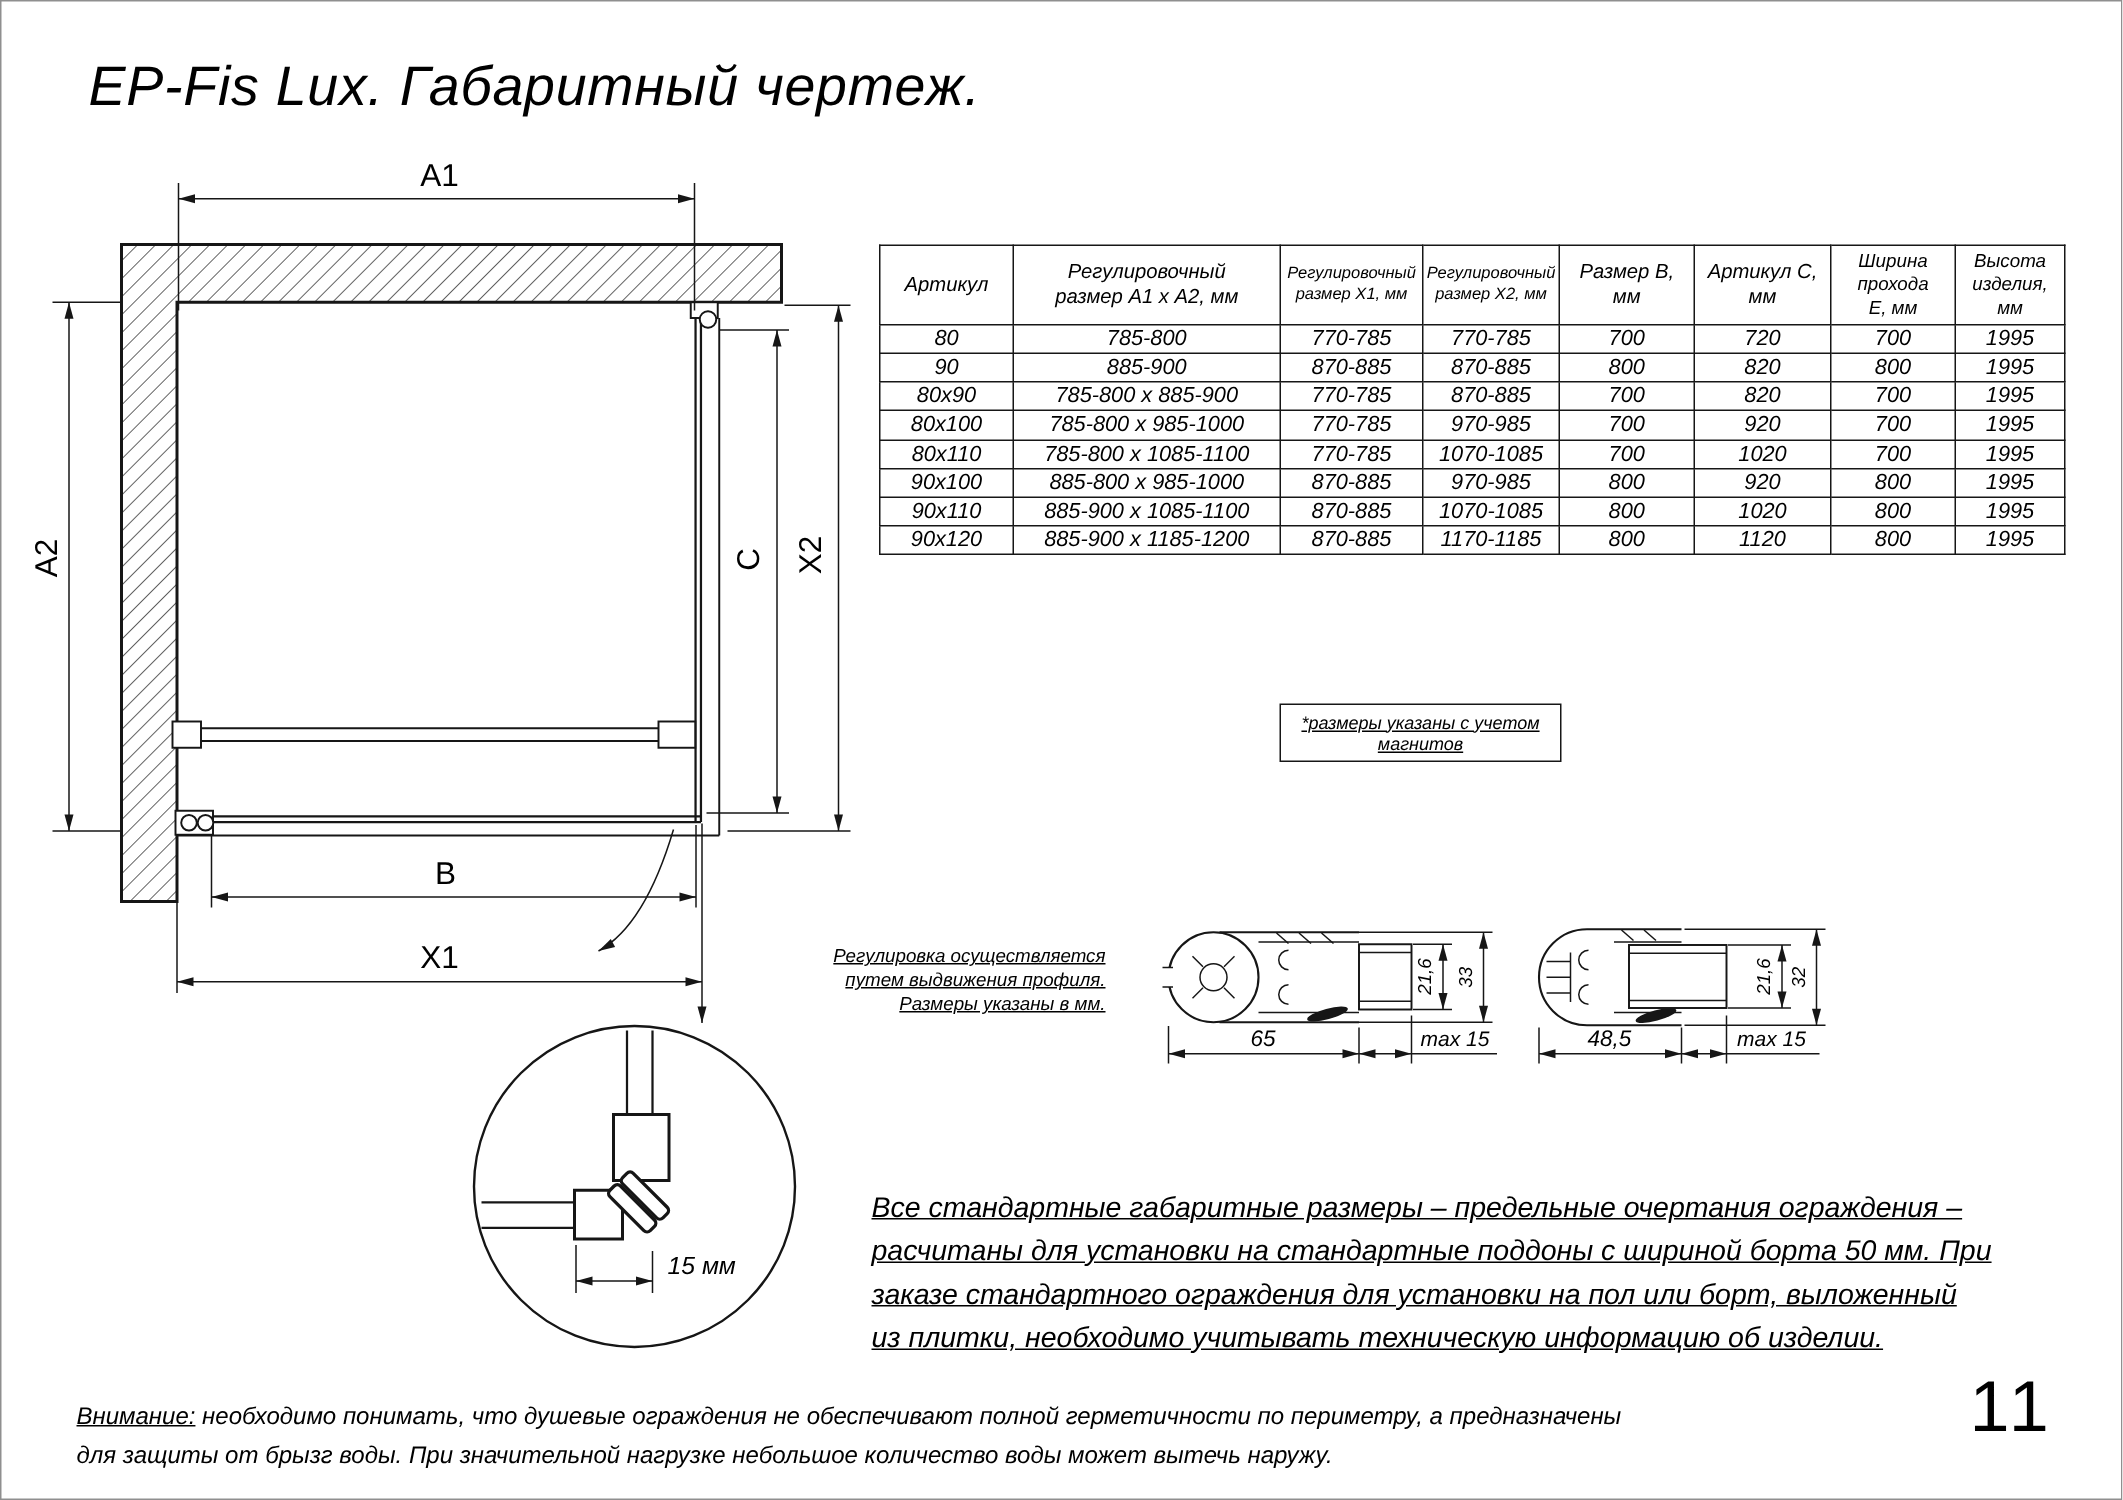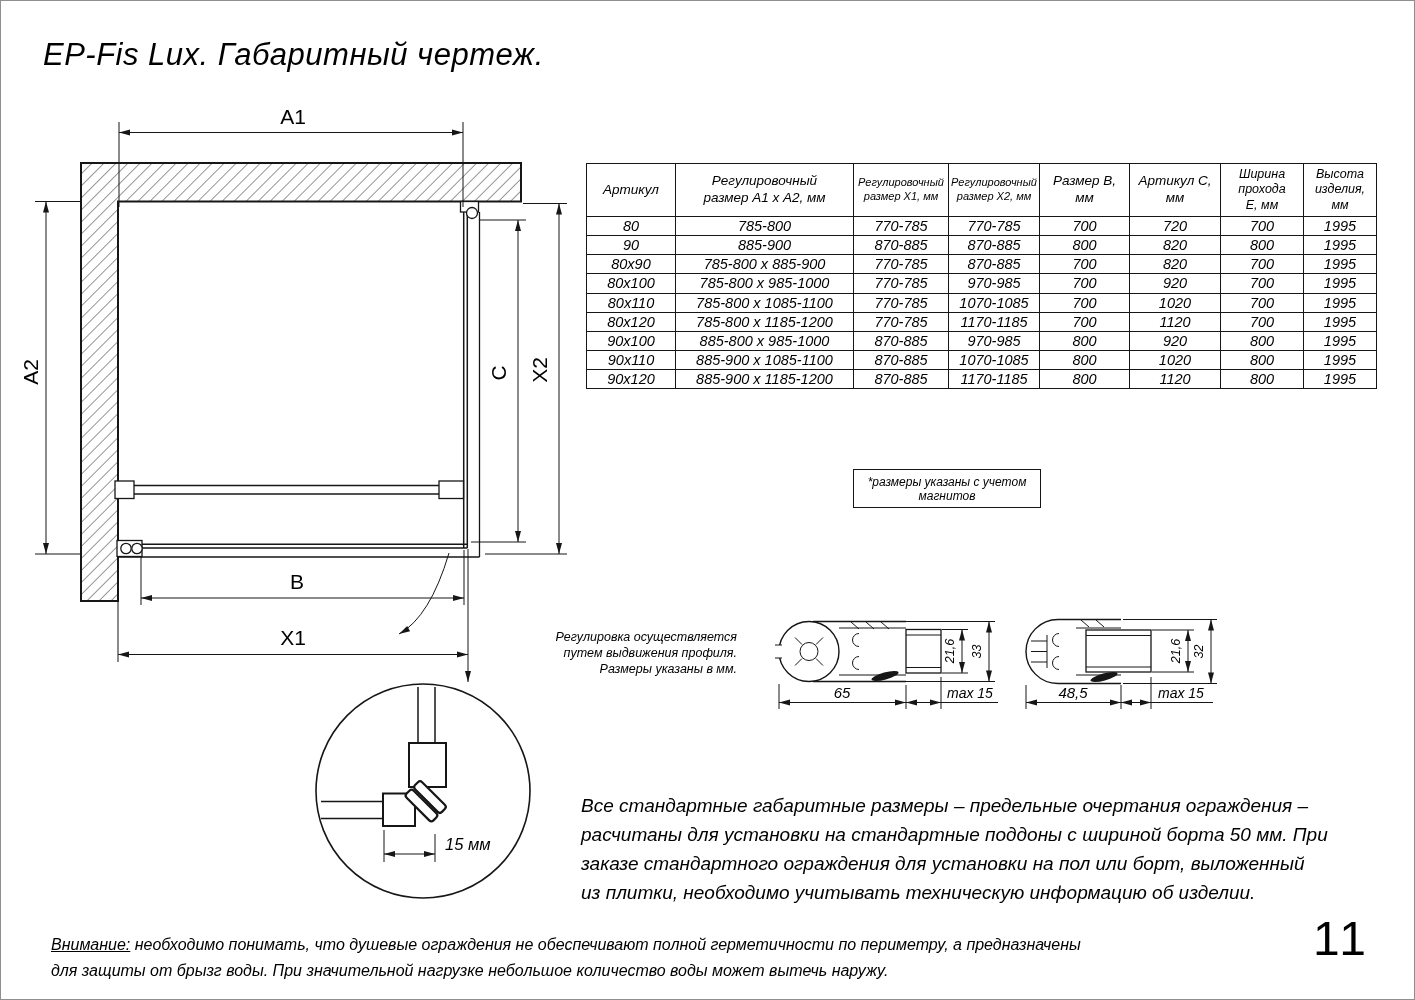--- a/index.html
+++ b/index.html
@@ -1,22 +1,22 @@
 <!DOCTYPE html>
 <html><head>
 <meta charset="utf-8">
 <style>
   html,body{margin:0;padding:0;background:#fff;}
   .page{position:relative;width:1415px;height:1000px;background:#fff;overflow:hidden;
         box-sizing:border-box;border:1px solid #8f8f8f;
         font-family:"Liberation Sans",sans-serif;color:#000;}
   .abs{position:absolute;}
-  .pre{white-space:pre-line;}
-
-  .title{left:42px;top:36px;font-size:31px;font-style:italic;letter-spacing:0.5px;text-align:right;}
+  .pre{white-space:pre-line;text-decoration:underline;}
+
+  .title{left:58px;top:36px;font-size:37px;font-style:italic;letter-spacing:0.5px;text-align:right;}
 
   
   .spec-table{position:absolute;left:585px;top:162px;border-collapse:collapse;table-layout:fixed;
               font-style:italic;color:#000;}
   .spec-table th,.spec-table td{border:1.6px solid #161616;text-align:center;vertical-align:middle;
               padding:0 2px;white-space:pre-line;font-weight:normal;overflow:hidden;line-height:1.25;}
   .spec-table thead tr{height:53px;}
   .spec-table tbody tr{height:15px;}
   .spec-table td{font-size:14.5px;}
   th.h-lg{font-size:13.5px;}
@@ -345,30 +345,20 @@
         <td>80x110</td>
           <td>785-800 x 1085-1100</td>
           <td>770-785</td>
           <td>1070-1085</td>
           <td>700</td>
           <td>1020</td>
           <td>700</td>
           <td>1995</td>
       </tr>
       <tr>
-        <td>80x120</td>
-          <td>785-800 x 1185-1200</td>
-          <td>770-785</td>
-          <td>1170-1185</td>
-          <td>700</td>
-          <td>1120</td>
-          <td>700</td>
-          <td>1995</td>
-      </tr>
-      <tr>
         <td>90x100</td>
           <td>885-800 x 985-1000</td>
           <td>870-885</td>
           <td>970-985</td>
           <td>800</td>
           <td>920</td>
           <td>800</td>
           <td>1995</td>
       </tr>
       <tr>

